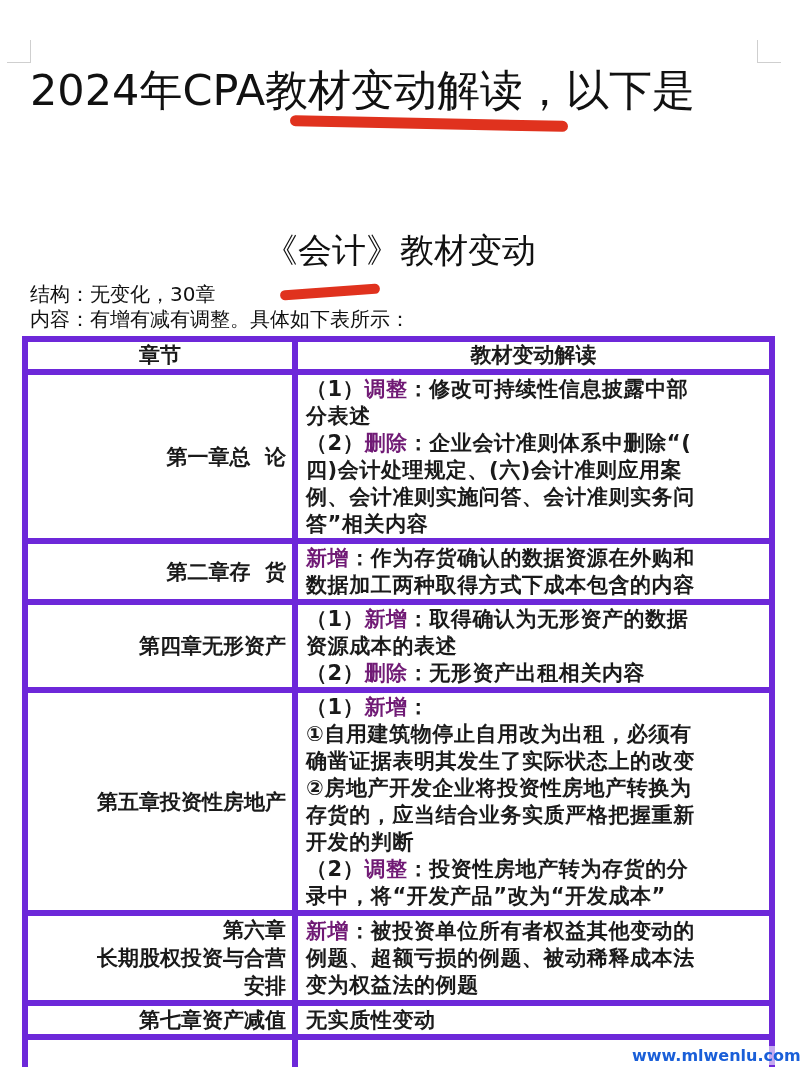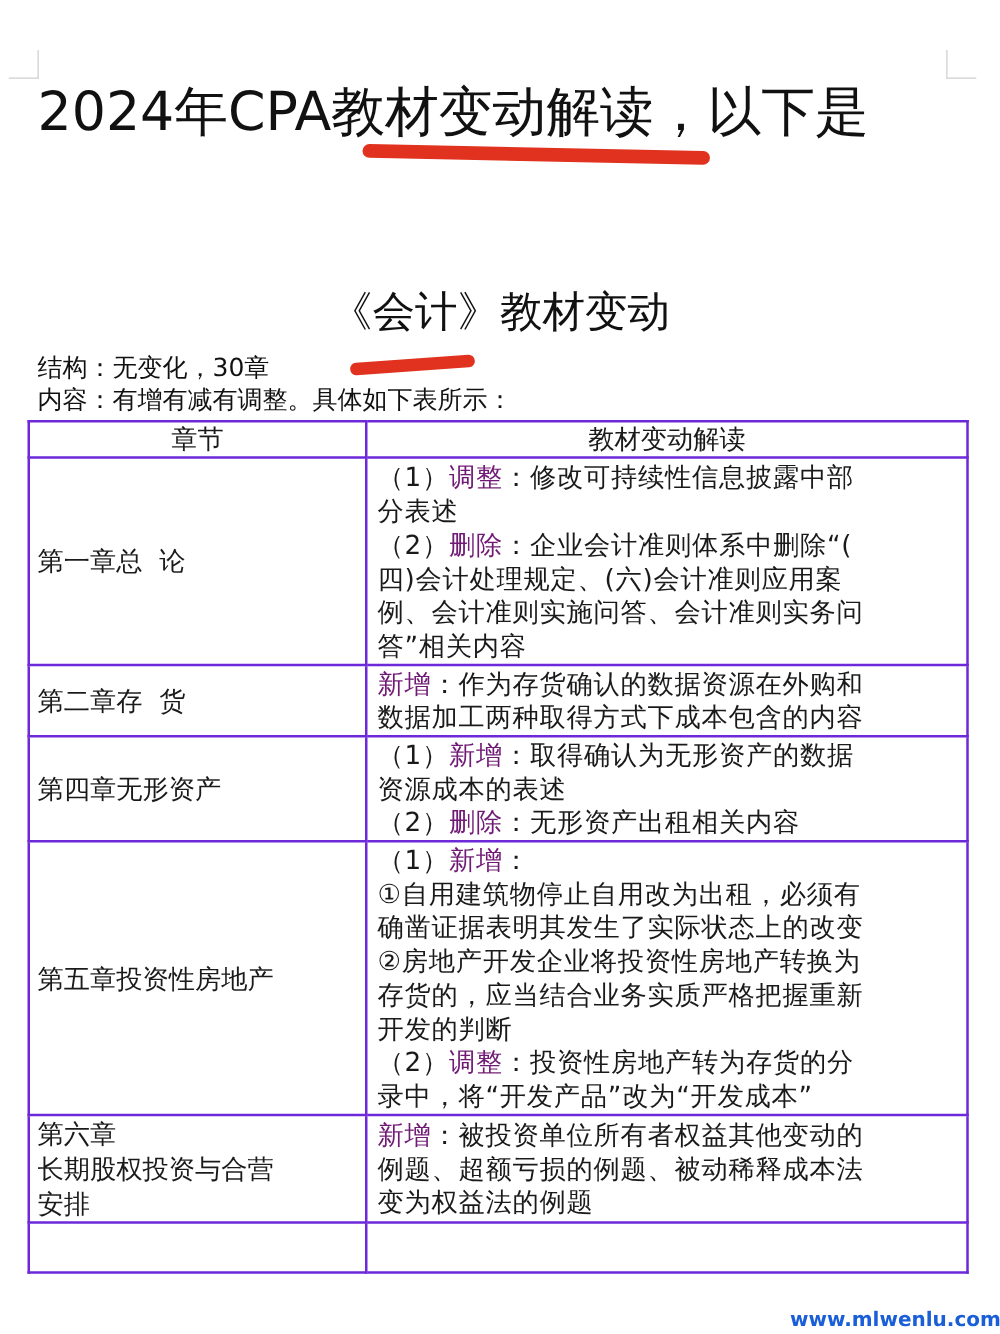--- a/index.html
+++ b/index.html
@@ -9,24 +9,24 @@
   .crop-l { left:7px; top:40px; width:23px; height:22px; border-right-width:1px; border-bottom-width:1px; }
   .crop-r { left:757px; top:40px; width:23px; height:22px; border-left-width:1px; border-bottom-width:1px; }
   .title { position:absolute; left:30px; top:62px; width:740px; font-size:43px; line-height:56px; letter-spacing:0px; color:#111; }
   .stroke { position:absolute; border-radius:10px; background:#e0321e; }
   .stroke1 { left:290px; top:118px; width:278px; height:11px; transform:rotate(1.2deg); }
   .stroke2 { left:280px; top:287px; width:100px; height:10px; transform:rotate(-4deg); }
   .subtitle { position:absolute; left:0; top:228px; width:800px; text-align:center; font-size:34px; line-height:44px; color:#111; }
   .meta { position:absolute; left:30px; font-size:20px; line-height:24px; color:#111; }
   .meta1 { top:282px; } .meta2 { top:307px; }
   table { position:absolute; left:22px; top:336px; width:753px; border-collapse:collapse; table-layout:fixed; }
-  td, th { border:2px solid #6d28d9; padding:0 6px; vertical-align:middle; font-weight:normal; }
+  td, th { border:6px solid #6d28d9; padding:0 6px; vertical-align:middle; font-weight:bold; }
   th { font-size:21px; line-height:27px; height:26px; text-align:center; }
   col.c1 { width:270px; }
-  td.chap { text-align:left; font-size:21px; line-height:28px;margin-top:17px; }
+  td.chap { text-align:right; font-size:21px; line-height:28px;margin-top:17px; }
   td.desc { font-size:21px; line-height:27px; padding:1px 6px 0 8px; letter-spacing:0.6px; }
   .tag { color:#701a75; }
   .ln { display:block; white-space:nowrap; }
   .watermark { position:absolute; left:632px; top:1046px; font-size:16px; font-weight:bold; color:#1a5fd8; font-family:"DejaVu Sans",sans-serif; letter-spacing:0px; background:rgba(255,255,255,0.6); }
 </style>
 </head>
 <body>
 
 <div class="crop crop-l"></div>
 <div class="crop crop-r"></div>
@@ -97,20 +97,26 @@
           <span class="ln" style="white-space: pre;">第六章</span>
           <span class="ln" style="white-space: pre;">长期股权投资与合营</span>
           <span class="ln" style="white-space: pre;">安排</span>
         </td>
         <td class="desc">
           <span class="ln"><span class="tag">新增</span><span>：被投资单位所有者权益其他变动的</span></span>
           <span class="ln"><span>例题、超额亏损的例题、被动稀释成本法</span></span>
           <span class="ln"><span>变为权益法的例题</span></span>
         </td>
       </tr>
+      <tr style="height: 30px;">
+        <td class="chap"><span style="white-space: pre;">第七章资产减值</span></td>
+        <td class="desc">
+          <span class="ln"><span>无实质性变动</span></span>
+        </td>
+      </tr>
       <tr style="height: 40px;">
         <td class="chap"><span style="white-space: pre;"></span></td>
         <td class="desc" style="vertical-align: top;"></td>
       </tr>
     </tbody>
 </table>
 
 <div class="watermark">www.mlwenlu.com</div>
 
 </body></html>

